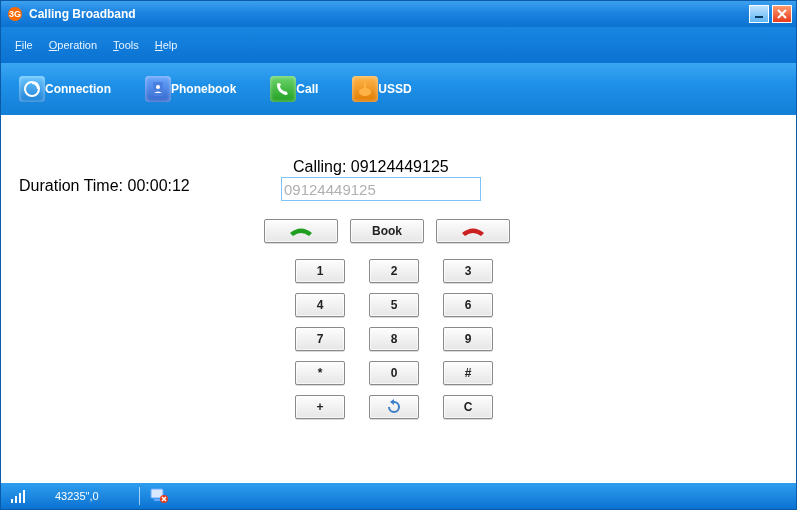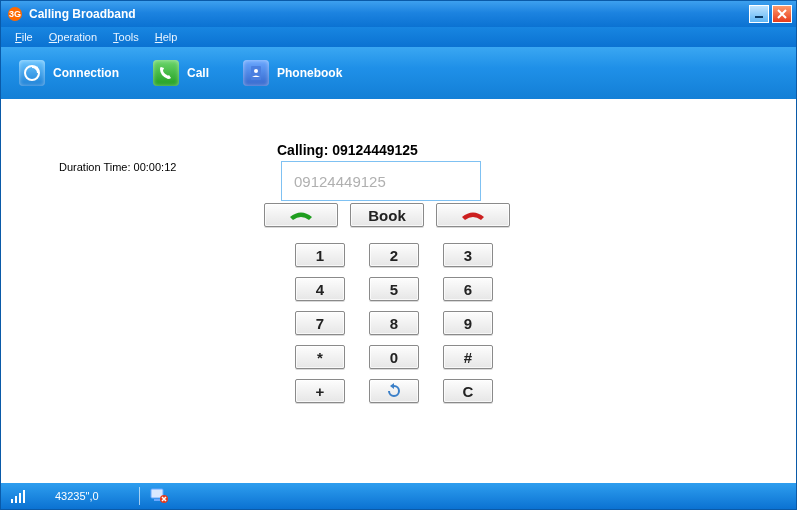--- a/index.html
+++ b/index.html
@@ -35,21 +35,21 @@
   border: 1px solid #fff;
   display: inline-flex; align-items: center; justify-content: center;
   cursor: pointer;
 }
 .winbtn.min { background: linear-gradient(#bfe3ff, #5fb6f5); }
 .winbtn.close { background: linear-gradient(#ff9a6b, #e63b1c); }
 .winbtn svg { display: block; }
 
 
 .menubar {
-  height: 20px;
+  height: 36px;
   background: linear-gradient(#1886e1, #0b72d2);
   display: flex;
   align-items: center;
   padding-left: 6px;
   color: #e9f4ff;
   font-size: 11px;
 }
 .menubar .menu-item {
   padding: 2px 8px;
   cursor: pointer;
@@ -62,21 +62,21 @@
   background: linear-gradient(to bottom, #3aa7f2 0%, #1f90e8 40%, #137fd6 100%);
   display: flex;
   align-items: center;
   padding-left: 12px;
   gap: 22px;
   color: #fff;
   font-weight: bold;
   font-size: 12px;
 }
 .tool {
-  display: flex; align-items: center; gap: 8px;
+  display: flex; align-items: center; gap: 0;
   cursor: pointer;
   padding: 4px 6px;
 }
 .tool .tool-icon {
   width: 26px; height: 26px;
   border-radius: 4px;
   display: inline-flex; align-items: center; justify-content: center;
   box-shadow: inset 0 0 4px rgba(255,255,255,0.5);
 }
 .ic-blue { background: linear-gradient(#6cc6ff,#1a7fd6); }
@@ -90,37 +90,35 @@
 .content {
   background: #fff;
   height: 384px;
   width: 100%;
   position: relative;
 }
 .duration {
   position: absolute;
   left: 18px; top: 62px;
   color: #000;
-  font-size: 11px;
-  margin-left: 40px;
+  font-size: 16px;
 }
 .calling-label {
   position: absolute;
-  left: 276px; top: 43px;
-  font-size: 14px;
+  left: 292px; top: 43px;
+  font-size: 16px;
   color: #000;
-  font-weight: bold;
 }
 .number-input {
   position: absolute;
   left: 280px; top: 62px;
-  width: 200px; height: 40px;
+  width: 200px; height: 24px;
   border: 1px solid #7fc1f2;
   background: #fff;
-  padding: 2px 12px;
+  padding: 2px 2px;
   font-size: 15px;
   color: #b0b0b0;
   font-family: Arial, sans-serif;
 }
 
 .actions {
   position: absolute;
   left: 263px; top: 104px;
   display: flex; gap: 12px;
 }
@@ -135,21 +133,21 @@
 .keypad .krow {
   display: flex; gap: 24px; margin-bottom: 10px;
 }
 .kbtn, .abtn {
   height: 24px;
   border: 1px solid #8a8a8a;
   background: linear-gradient(#fdfdfd,#e6e6e6);
   box-shadow: 0 1px 0 rgba(0,0,0,0.15), inset 0 0 0 1px rgba(255,255,255,0.7);
   border-radius: 2px;
   font-family: Tahoma, Arial, sans-serif;
-  font-size: 15px;
+  font-size: 12px;
   font-weight: bold;
   color: #222;
   cursor: pointer;
   display: inline-flex; align-items: center; justify-content: center;
 }
 .kbtn { width: 50px; }
 .kbtn svg, .abtn svg { display: block; }
 
 
 .statusbar {
@@ -209,36 +207,45 @@
     <span class="tool-icon ic-blue">
       <svg width="18" height="18" viewBox="0 0 18 18">
           <circle cx="9" cy="9" r="7" fill="none" stroke="#fff" stroke-width="2"></circle>
           <path d="M9 3 A6 6 0 0 1 15 9" fill="none" stroke="#fff" stroke-width="2"></path>
           <polygon points="14,2 16,6 12,5" fill="#fff"></polygon>
         </svg>
     </span>
     <span>Connection</span>
   </div>
   <div class="tool">
-    <span class="tool-icon ic-green">
-      <svg width="18" height="18" viewBox="0 0 18 18">
-          <path d="M4 3 Q3 3 3 5 Q3 12 11 15 Q13 15 14 14 L12 11 Q11 12 10 11 Q6 9 6 6 Q7 5 7 4 Z" fill="#fff"></path>
-        </svg>
-    </span>
-    <span>Call</span>
-  </div>
-  <div class="tool">
     <span class="tool-icon ic-book">
       <svg width="18" height="18" viewBox="0 0 18 18">
           <rect x="4" y="2" width="10" height="14" rx="1" fill="#4a7fe0"></rect>
           <circle cx="9" cy="7" r="2" fill="#fff"></circle>
           <path d="M5 13 Q9 10 13 13" fill="#fff"></path>
         </svg>
     </span>
     <span>Phonebook</span>
+  </div>
+  <div class="tool">
+    <span class="tool-icon ic-green">
+      <svg width="18" height="18" viewBox="0 0 18 18">
+          <path d="M4 3 Q3 3 3 5 Q3 12 11 15 Q13 15 14 14 L12 11 Q11 12 10 11 Q6 9 6 6 Q7 5 7 4 Z" fill="#fff"></path>
+        </svg>
+    </span>
+    <span>Call</span>
+  </div>
+  <div class="tool">
+    <span class="tool-icon ic-orange">
+      <svg width="18" height="18" viewBox="0 0 18 18">
+          <ellipse cx="9" cy="12" rx="6" ry="4" fill="#ffb347"></ellipse>
+          <rect x="8" y="3" width="2" height="6" fill="#ffb347"></rect>
+        </svg>
+    </span>
+    <span>USSD</span>
   </div>
 </div>
 
 <div class="content">
   <div class="duration">Duration Time: 00:00:12</div>
   <div class="calling-label">Calling: 09124449125</div>
   <input class="number-input" type="text" value="09124449125" style="">
 
   <div class="actions">
     <button class="abtn">

